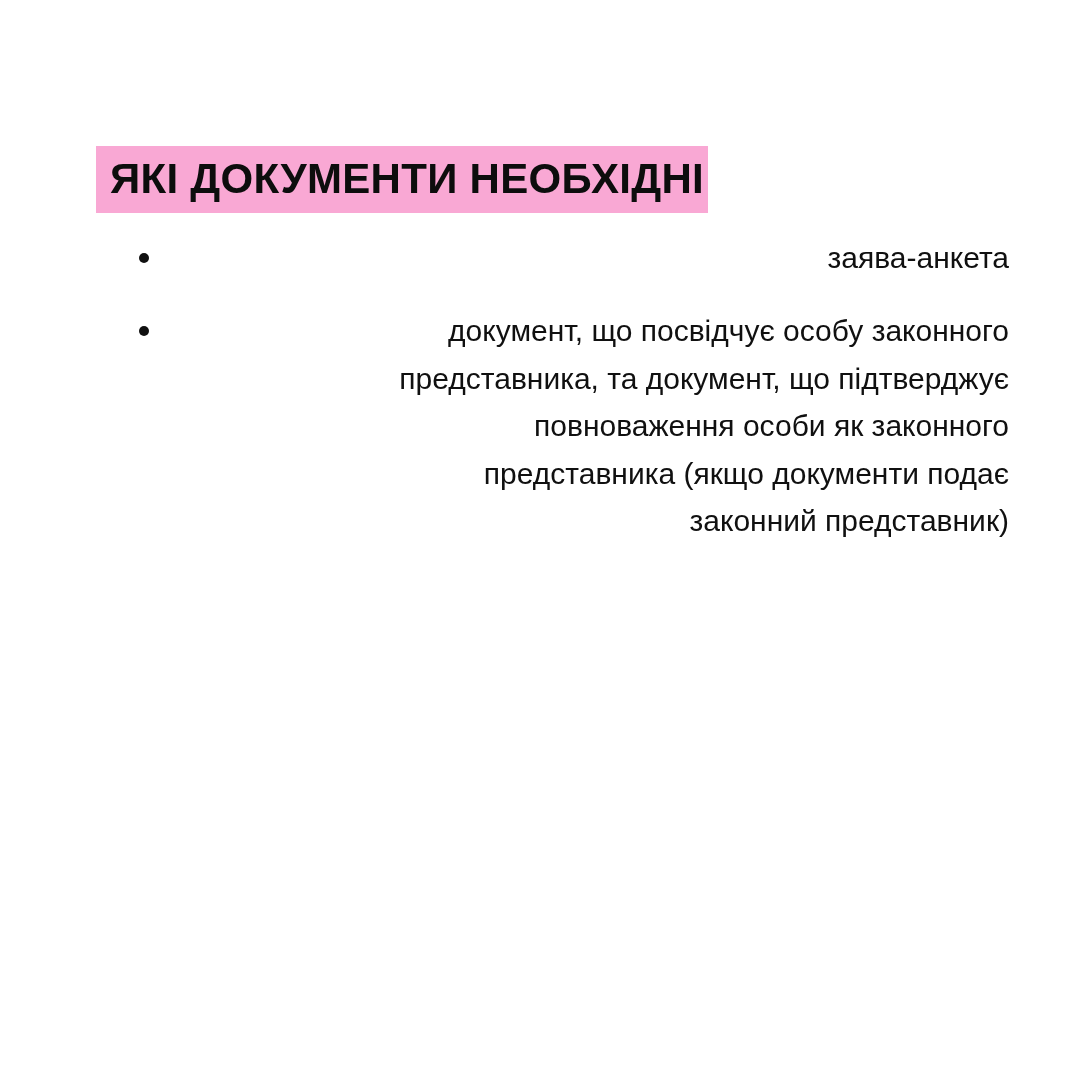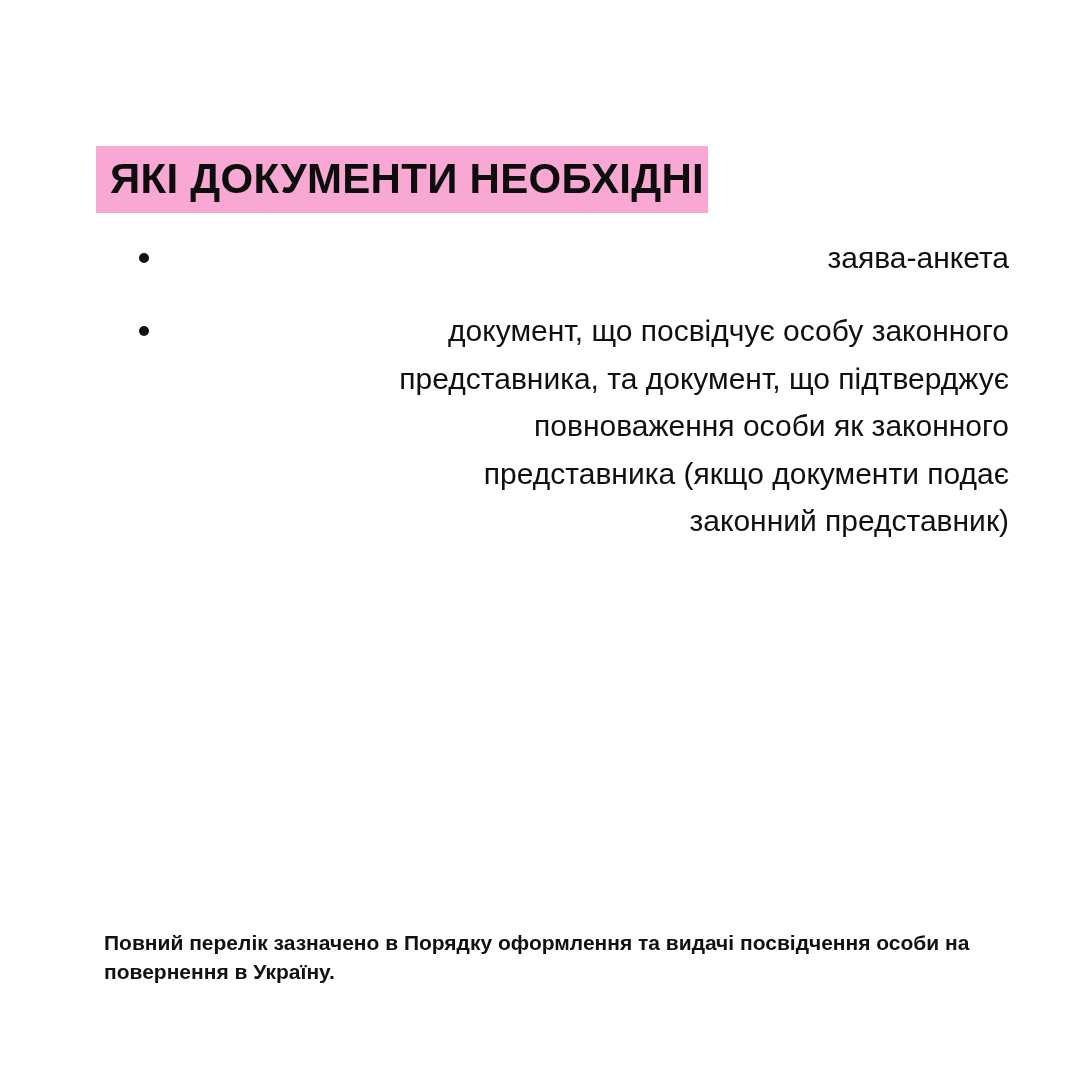--- a/index.html
+++ b/index.html
@@ -109,15 +109,14 @@
     <li class="list-item">
       <span class="bullet"></span>
       <span class="item-text">документ, що посвідчує особу законного
 представника, та документ, що підтверджує
 повноваження особи як законного
 представника (якщо документи подає
 законний представник)</span>
     </li>
   </ul>
 
-  <div class="footnote">Повний перелік зазначено в Порядку оформлення та видачі посвідчення особи на повернення в Україну.</div>
 
 </div>
 
 </body></html>

